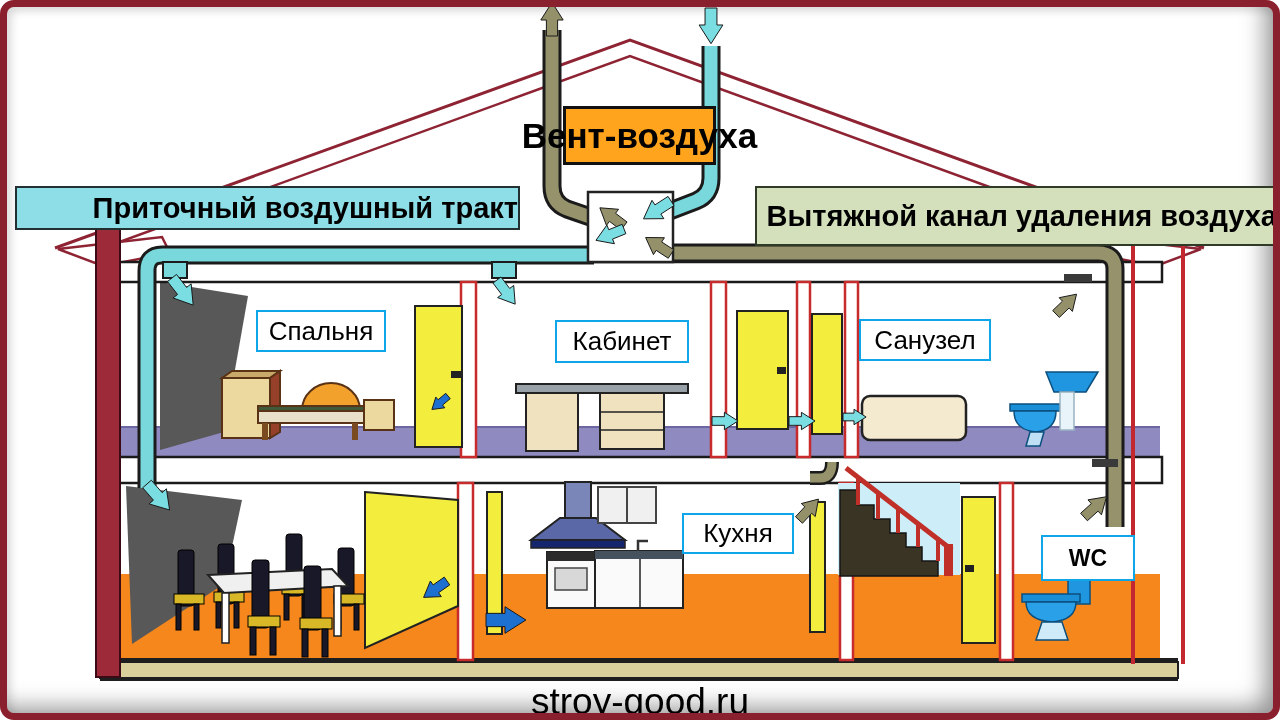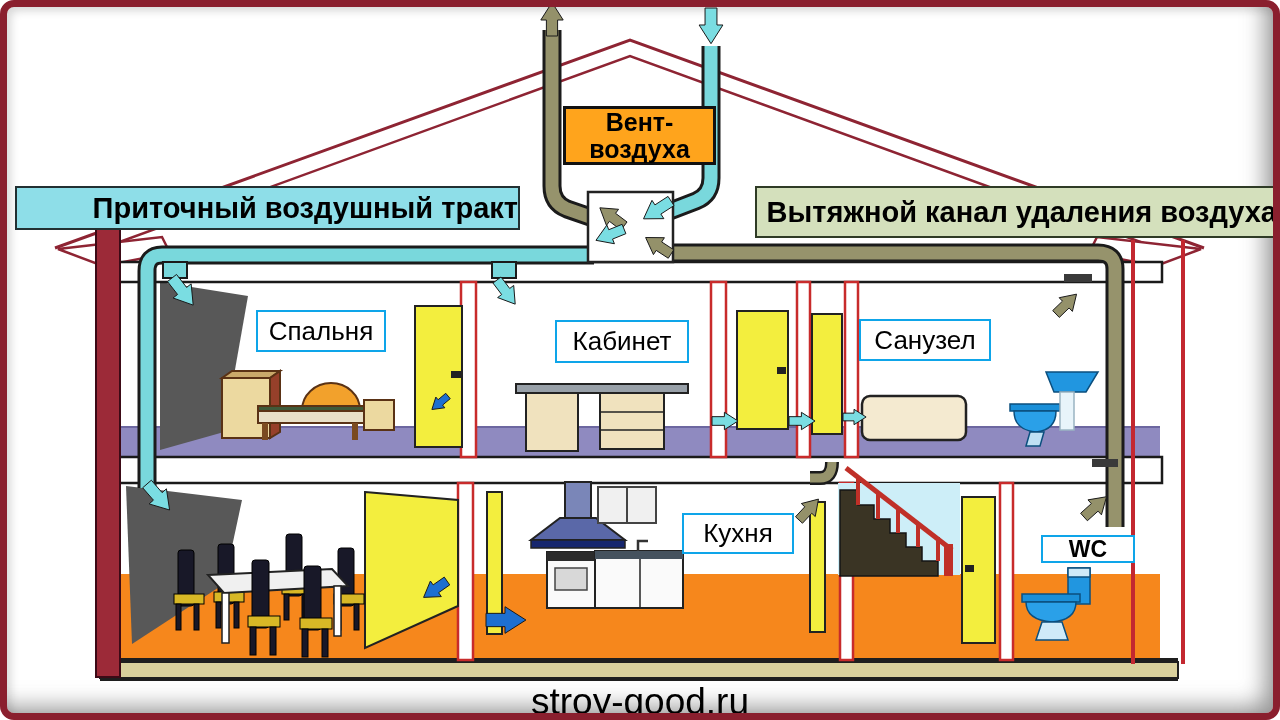--- a/index.html
+++ b/index.html
@@ -6,30 +6,30 @@
   .stage{
     position:relative;width:1280px;height:720px;box-sizing:border-box;
     background:#ffffff;border:7px solid #8a1f2e;border-radius:14px;overflow:hidden;
     box-shadow:inset -16px -14px 22px -8px rgba(70,70,70,.55), inset 4px 4px 8px rgba(0,0,0,.15);
     font-family:"Liberation Sans", sans-serif;
   }
   .stage svg{position:absolute;left:0;top:0;}
   .label{position:absolute;box-sizing:border-box;display:flex;align-items:center;justify-content:center;color:#000;}
   .banner{font-weight:bold;font-size:29px;line-height:1;justify-content:flex-end;}
   .banner.supply{left:8px;top:179px;width:505px;height:44px;background:#8edee8;border:2.5px solid #223032;}
-  .banner.exhaust{left:748px;top:179px;width:524px;height:52px;background:#d4e0bc;border:2.5px solid #2f3b26;}
+  .banner.exhaust{left:748px;top:179px;width:524px;height:60px;background:#d4e0bc;border:2.5px solid #2f3b26;}
   .ventbox{left:556px;top:99px;width:153px;height:59px;background:#ffa41c;border:3px solid #111;
-    flex-direction:column;font-weight:bold;font-size:25px;line-height:1.08;}
+    flex-direction:row;font-weight:bold;font-size:35px;line-height:1.08;}
   .room{background:#fff;border:2px solid #0ea5e9;font-size:26px;}
   .room.bedroom{left:249px;top:303px;width:130px;height:42px;}
   .room.study{left:548px;top:313px;width:134px;height:43px;}
   .room.bathroom{left:852px;top:312px;width:132px;height:42px;}
   .room.dining{left:251px;top:496px;width:142px;height:42px;}
   .room.kitchen{left:675px;top:506px;width:112px;height:41px;}
-  .room.wc{left:1034px;top:528px;width:94px;height:28px;font-weight:bold;font-size:23px;justify-content:center;}
+  .room.wc{left:1034px;top:528px;width:94px;height:46px;font-weight:bold;font-size:23px;justify-content:center;}
   .watermark{left:0;top:676px;width:100%;height:38px;font-size:37px;justify-content:center;}
 </style>
 </head>
 <body>
 
 <div class="stage">
 
 <svg width="1266" height="706" viewBox="7 7 1266 706">
   <defs>
     <path id="arr" d="M0 -7 L20 -7 L20 -14 L42 0 L20 14 L20 7 L0 7 Z" vector-effect="non-scaling-stroke"></path>

